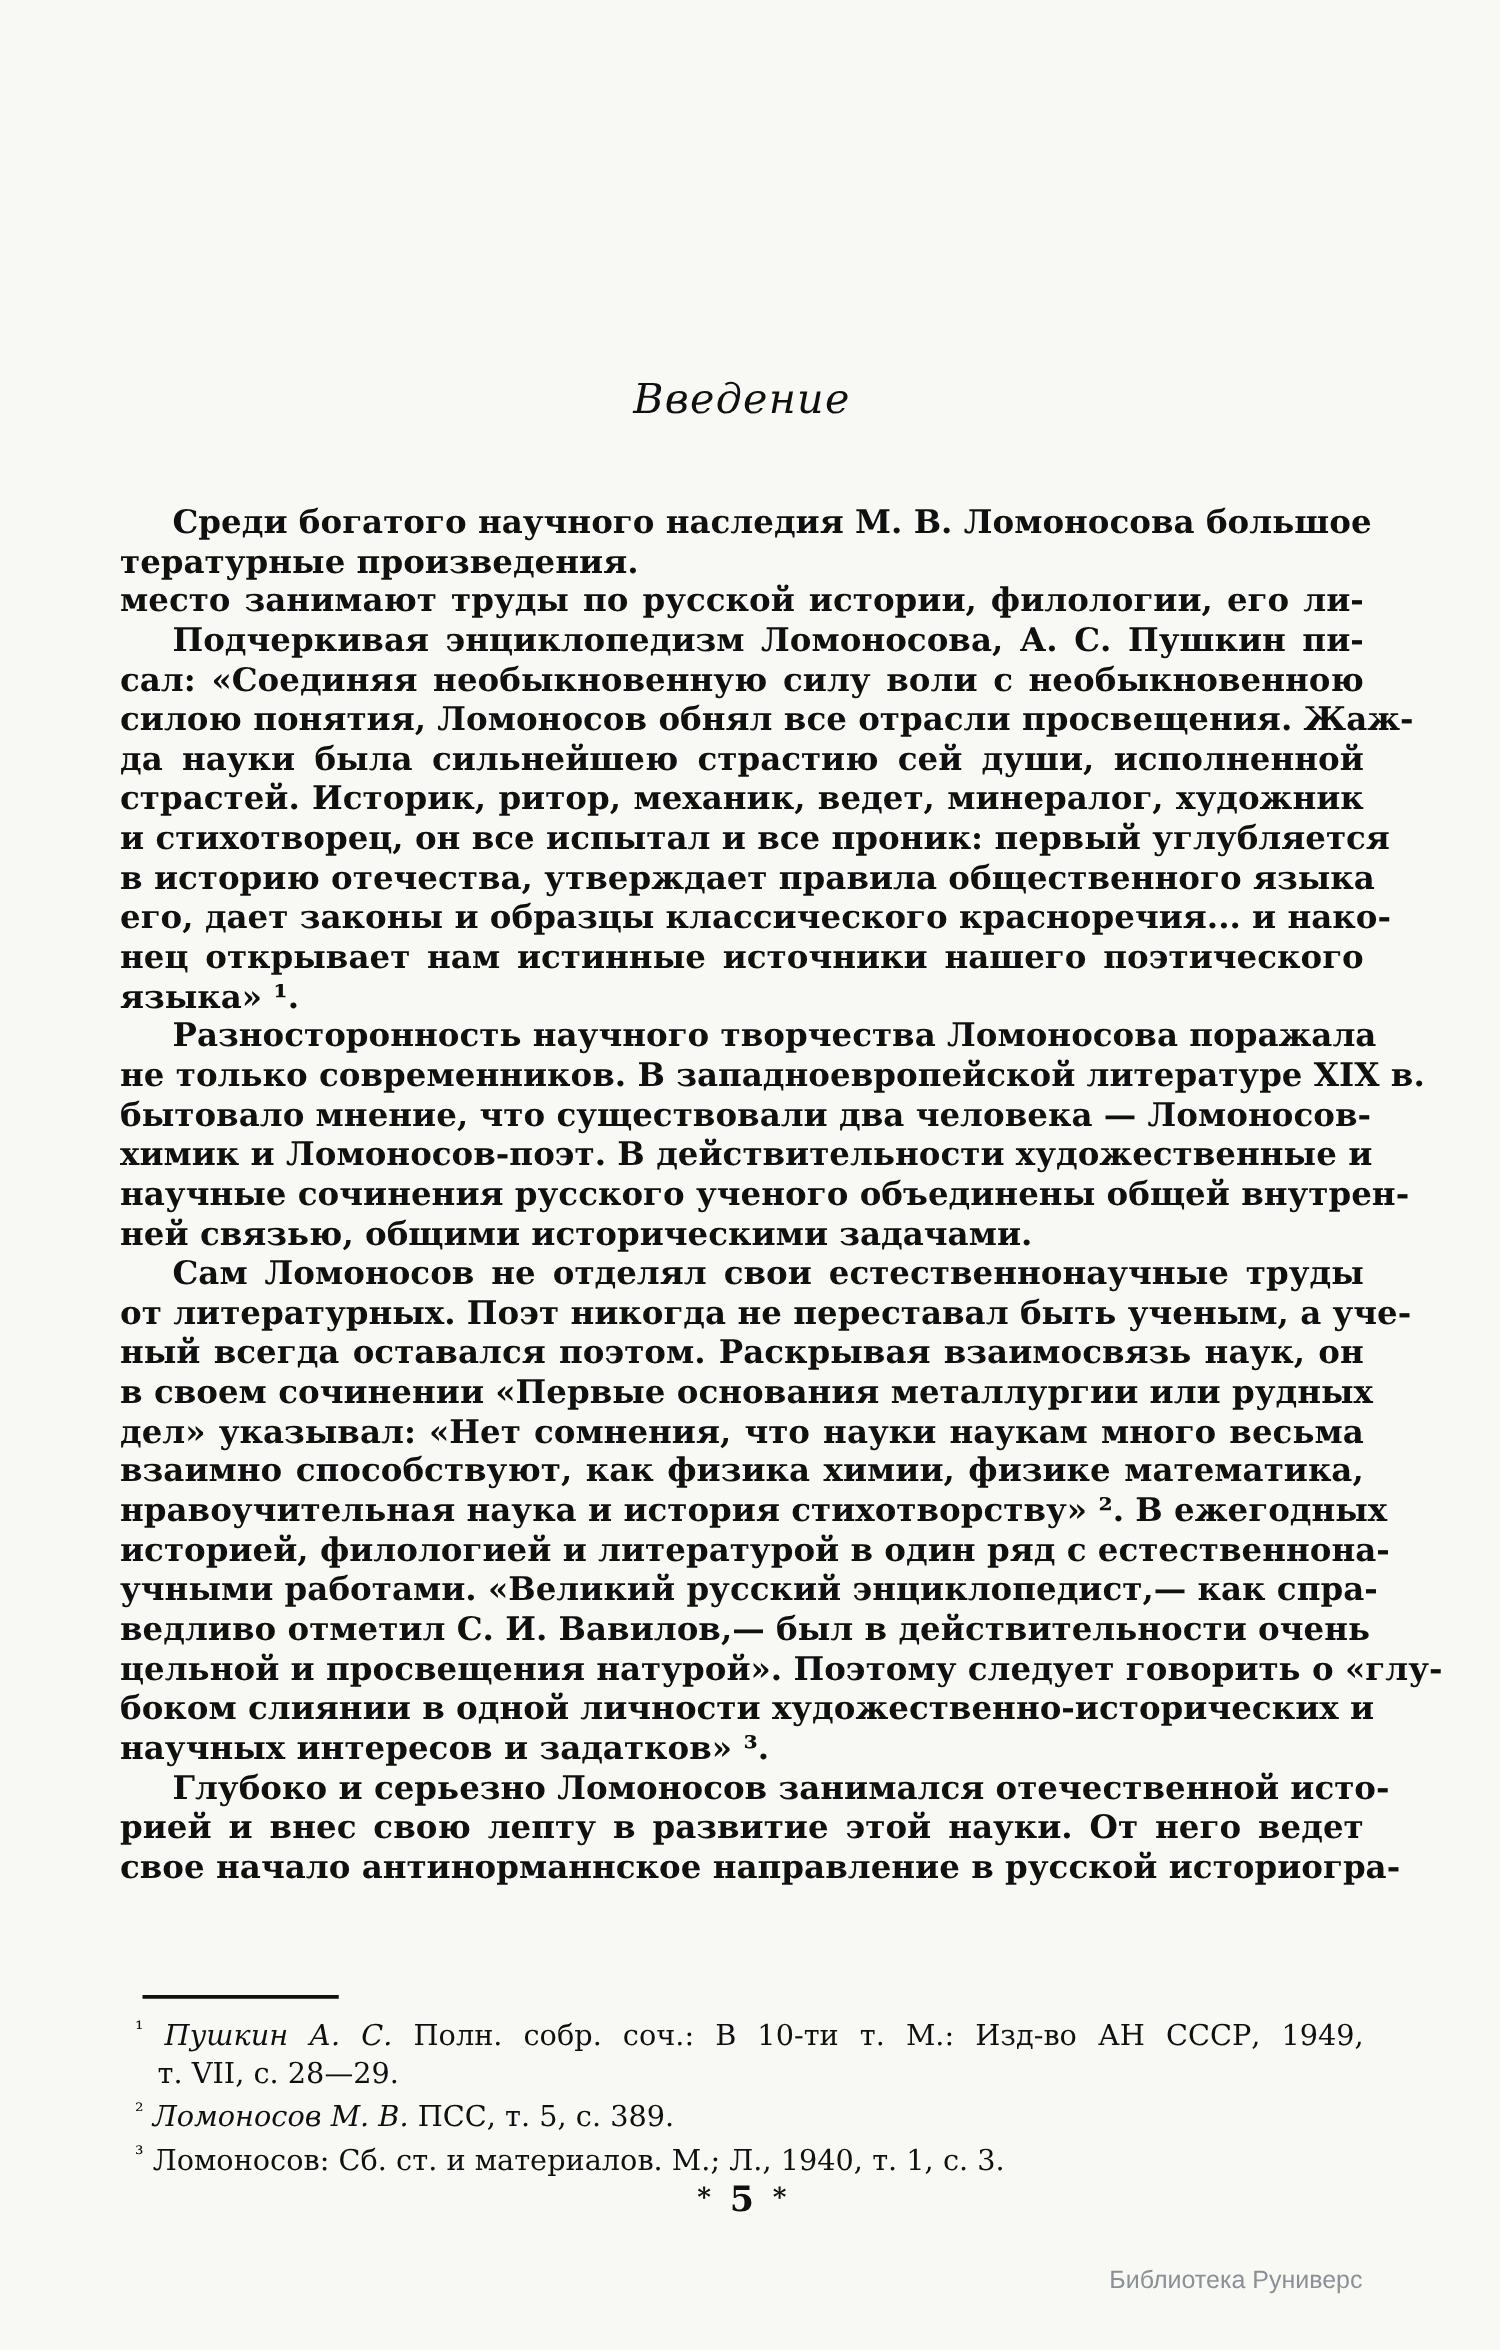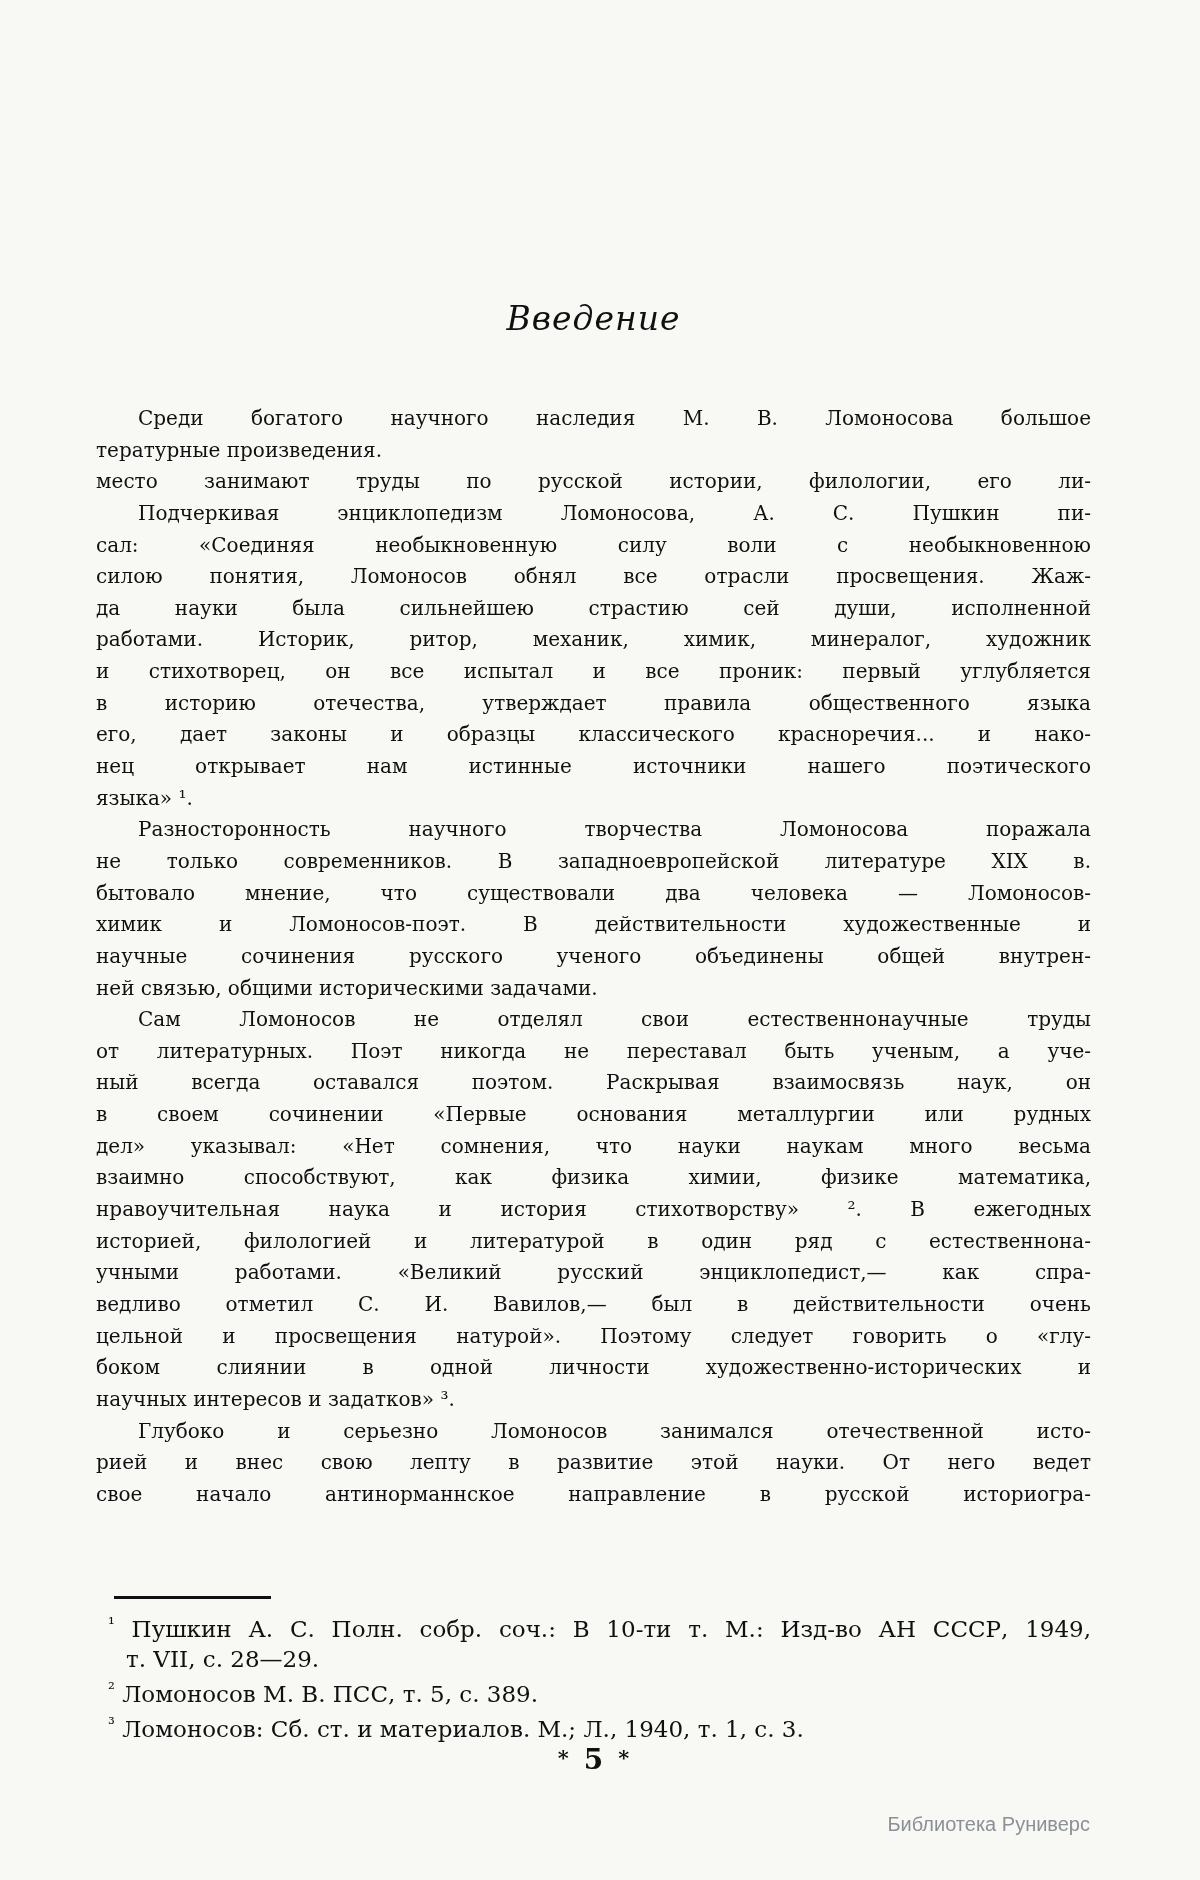--- a/index.html
+++ b/index.html
@@ -19,42 +19,43 @@
   .title{
     position:absolute;left:96px;top:299px;width:995px;margin:0;
     text-align:center;
     font-size:33px;font-weight:normal;font-style:italic;letter-spacing:1px;
   }
   .body-text{
     position:absolute;left:96px;top:403px;width:995px;
   }
   .line{
     height:31.65px;line-height:31.65px;
-    font-size:20px;
+    font-size:26px;
     text-align:justify;
     text-align-last:justify;
     white-space:nowrap; 
+    font-weight:bold;
   }
   .line.first{text-indent:42px;}
   .line.last{text-align-last:left;}
   .footnotes{
     position:absolute;left:96px;top:1596px;width:995px;
   }
   .fn-rule{
     width:157px;height:3px;background:var(--ink);
     margin:0 0 10px 18px;
   }
   .fn-line{
     font-size:23px;line-height:30px;
     padding-left:30px;text-indent:-18px;
   }
   .fn-line.fn-justify{text-align:justify;text-align-last:justify;}
   .fn-line.fn-cont{text-indent:0;}
   .fn-marker{font-size:17px;vertical-align:7px;}
-  .fn-author{}
+  .fn-author{font-style:italic;}
   .page-number{
     position:absolute;left:96px;top:1743px;width:995px;
     text-align:center;font-size:28px;font-weight:bold;
   }
   .page-number .orn{font-size:21px;vertical-align:4px;}
   .page-number .num{margin:0 15px;}
   .watermark{
     position:absolute;top:1813px;right:110px;
     font-family:"Liberation Sans", sans-serif;
     font-size:20px;color:var(--wm);
@@ -73,21 +74,21 @@
       <div class="line first">Среди богатого научного наследия М. В. Ломоносова большое</div>
       <div class="line last">тературные произведения.</div>
       <div class="line">место занимают труды по русской истории, филологии, его ли-</div>
     </div>
 
     <div class="paragraph">
       <div class="line first">Подчеркивая энциклопедизм Ломоносова, А. С. Пушкин пи-</div>
       <div class="line">сал: «Соединяя необыкновенную силу воли с необыкновенною</div>
       <div class="line">силою понятия, Ломоносов обнял все отрасли просвещения. Жаж-</div>
       <div class="line">да науки была сильнейшею страстию сей души, исполненной</div>
-      <div class="line">работами. Историк, ритор, механик, химик, минералог, художник</div>
+      <div class="line">страстей. Историк, ритор, механик, ведет, минералог, художник</div>
       <div class="line">и стихотворец, он все испытал и все проник: первый углубляется</div>
       <div class="line">в историю отечества, утверждает правила общественного языка</div>
       <div class="line">его, дает законы и образцы классического красноречия... и нако-</div>
       <div class="line">нец открывает нам истинные источники нашего поэтического</div>
       <div class="line last">языка» ¹.</div>
     </div>
 
     <div class="paragraph">
       <div class="line first">Разносторонность научного творчества Ломоносова поражала</div>
       <div class="line">не только современников. В западноевропейской литературе XIX в.</div>

